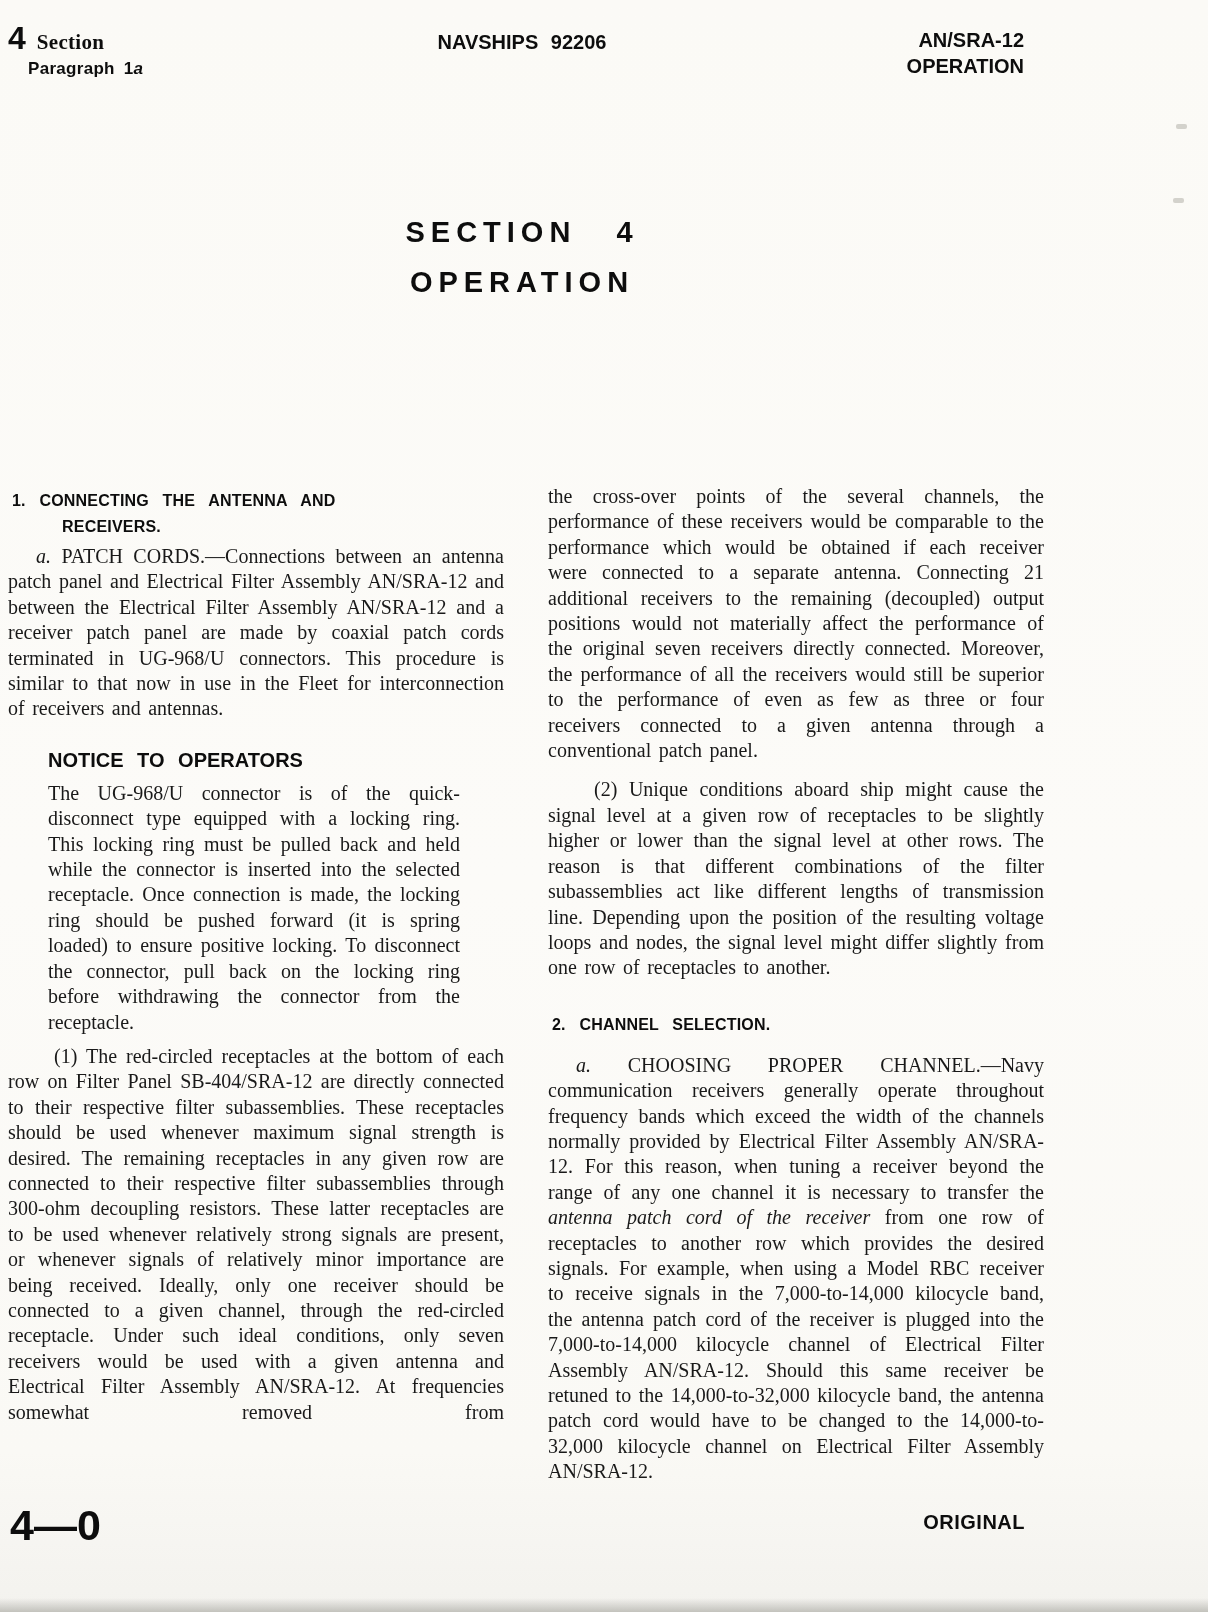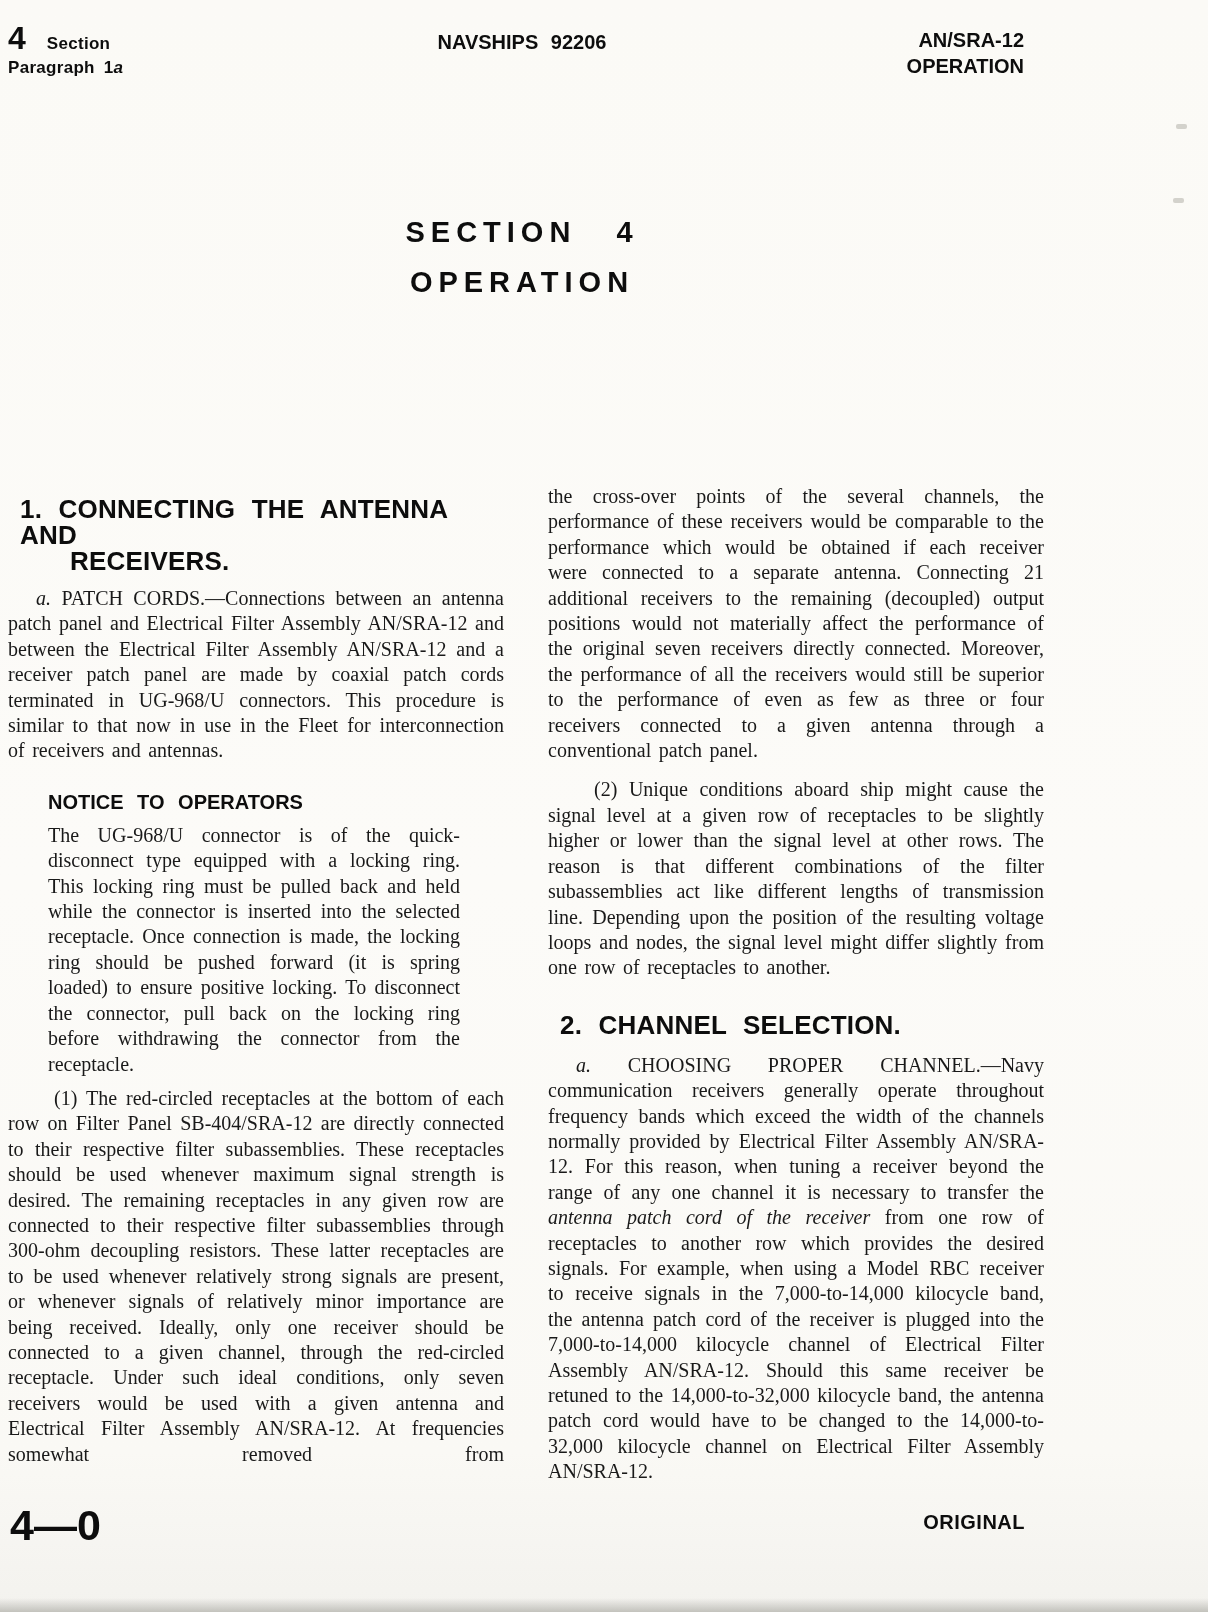--- a/index.html
+++ b/index.html
@@ -14,22 +14,22 @@
     color: #191919;
   }
 
   .sans { font-family: "Liberation Sans", sans-serif; font-weight: 700; color: #0d0d0d; }
   .it { font-style: italic; }
 
   
   .hdr-left { position: absolute; top: 22px; left: 8px; }
   .hdr-left-row { display: flex; align-items: baseline; }
   .hdr-num { font-size: 32px; line-height: 32px; letter-spacing: 1px; }
-  .hdr-sec { font-size: 17px; margin-left: 20px; letter-spacing: 0.3px; }
-  .hdr-par { font-size: 17px; margin-top: 4px; letter-spacing: 0.3px; word-spacing: 4px; }
+  .hdr-sec { font-size: 21px; margin-left: 10px; letter-spacing: 0.3px; font-family: Liberation Serif, serif; }
+  .hdr-par { font-size: 17px; margin-top: 4px; letter-spacing: 0.3px; word-spacing: 4px; margin-left: 20px; }
 
   .hdr-center {
     position: absolute; top: 31px; left: 0; width: 1044px;
     text-align: center; font-size: 20px; word-spacing: 7px;
   }
   .hdr-right {
     position: absolute; top: 27px; right: 184px;
     text-align: right; font-size: 20px; line-height: 26px; word-spacing: 3px;
   }
 
@@ -48,21 +48,21 @@
   .body {
     margin: 0;
     font-family: "Liberation Serif", serif;
     font-size: 20px;
     line-height: 25.4px;
     text-align: justify;
     word-spacing: 2.5px;
     color: #191919;
   }
 
-  .h-sans { margin: 12px; font-size: 26px; line-height: 26px; word-spacing: 9px; letter-spacing: 0.2px; }
+  .h-sans { margin: 4px; font-size: 16px; line-height: 26px; word-spacing: 9px; letter-spacing: 0.2px; }
   .h-line { display: block; }
   .h-indent { padding-left: 50px; }
 
   .p-a  { text-indent: 28px; }
   .notice { margin-top: 27px; padding: 0 44px 0 40px; }
   .notice-h { text-align: left; font-size: 20px; word-spacing: 8px; }
   .notice-p { margin-top: 9px; }
   .p-b  { margin-top: 27px; text-indent: 28px; }
   .p-1  { margin-top: 9px; text-indent: 46px; text-align-last: justify; }
   .p-2  { margin-top: 14px; text-indent: 46px; }

